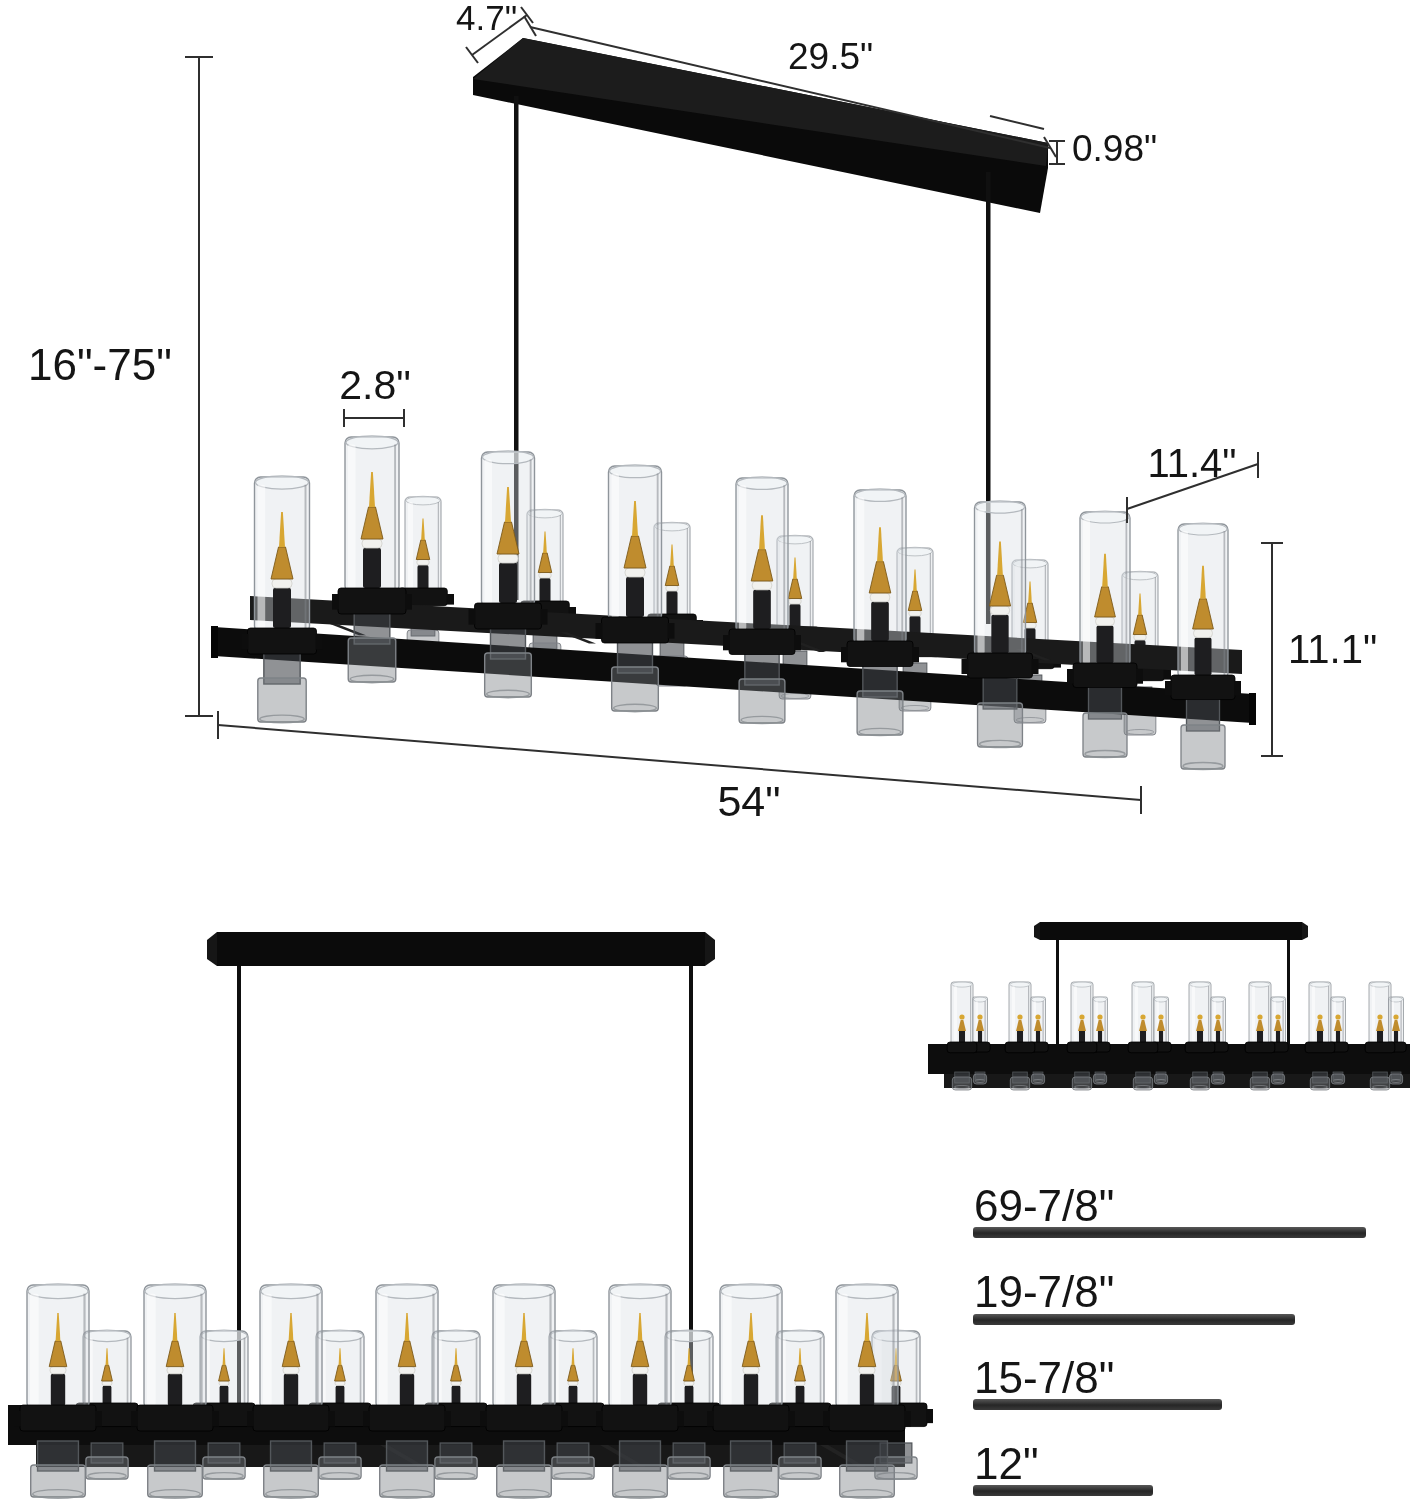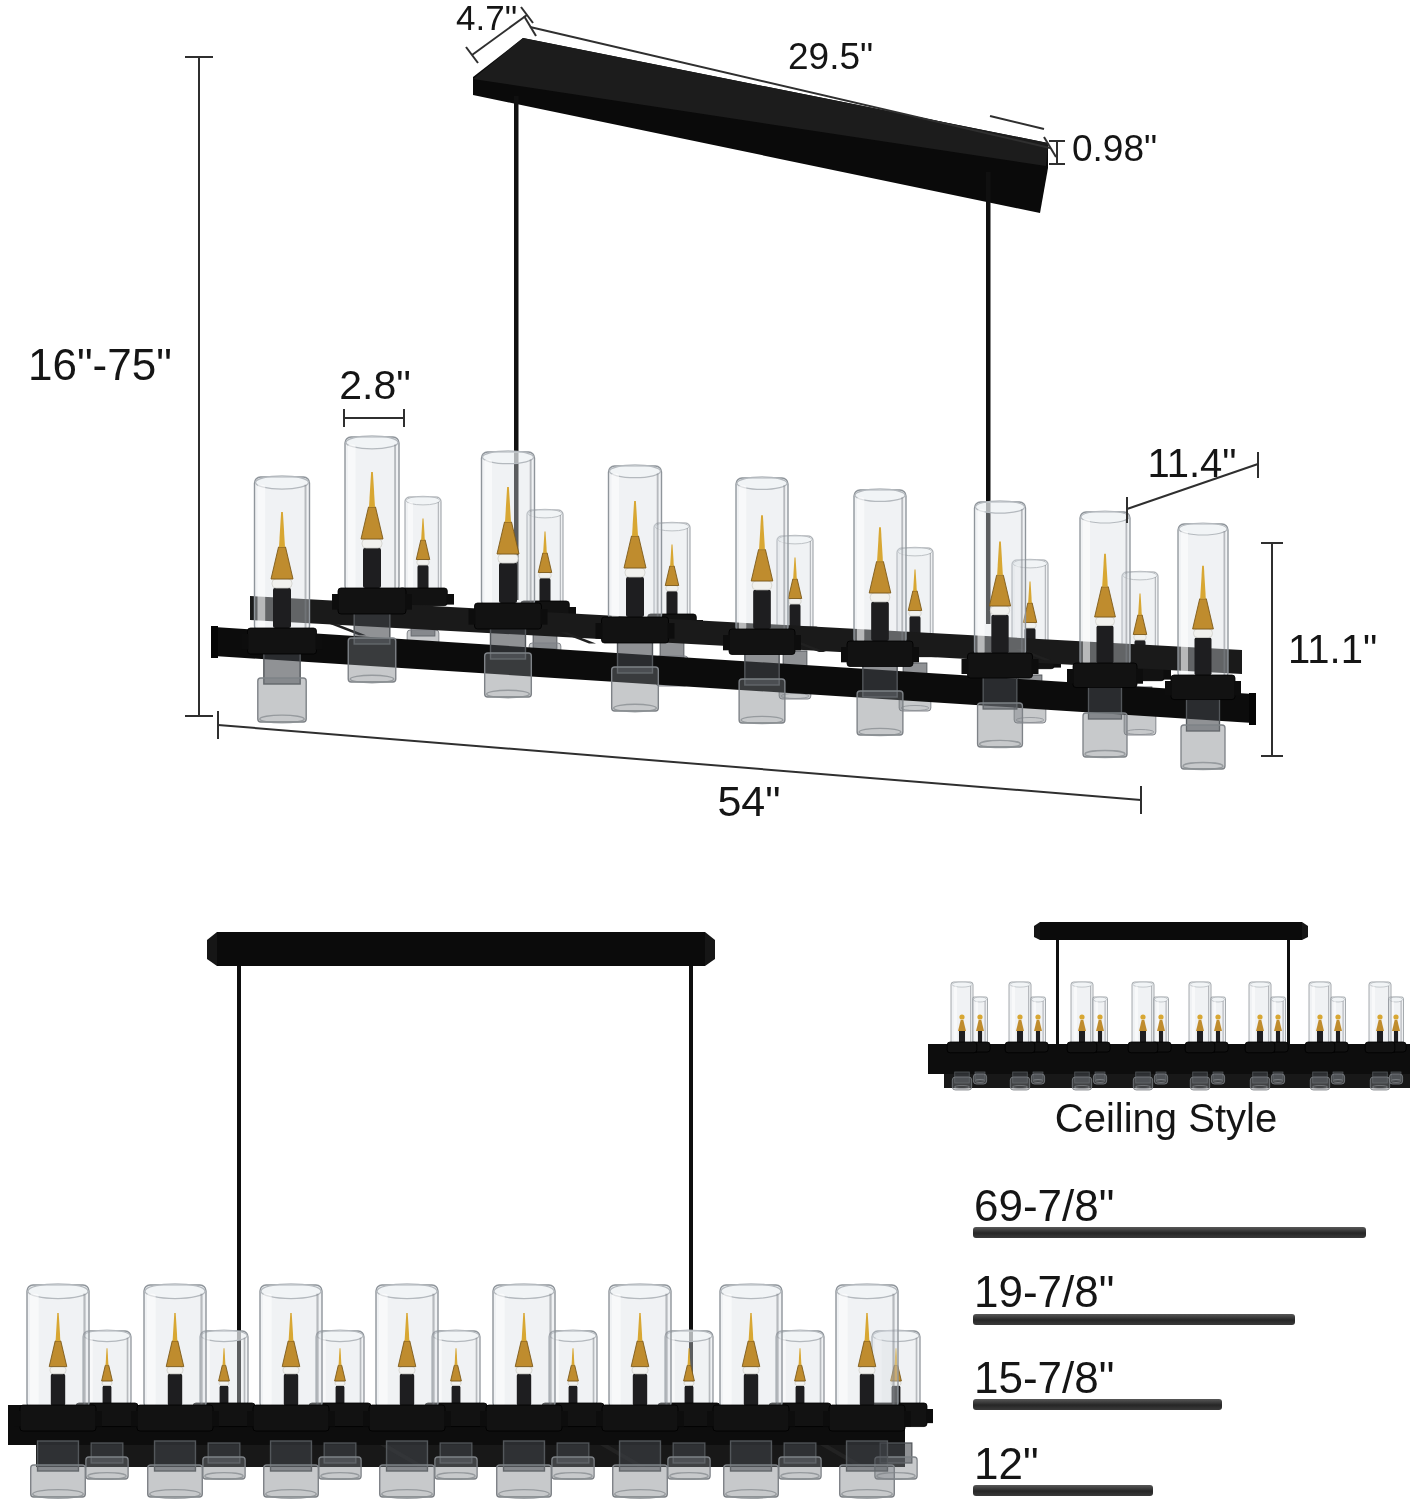--- a/index.html
+++ b/index.html
@@ -803,21 +803,20 @@
 
   <div class="lbl" style="left:456px;top:0px;font-size:35px;">4.7"</div>
   <div class="lbl" style="left:788px;top:38px;font-size:37px;">29.5"</div>
   <div class="lbl" style="left:1072px;top:130px;font-size:37px;">0.98"</div>
   <div class="lbl ctr" style="left:28px;top:342px;width:140px;font-size:44px;">16"-75"</div>
   <div class="lbl ctr" style="left:334px;top:364px;width:82px;font-size:41px;">2.8"</div>
   <div class="lbl ctr" style="left:1142px;top:442px;width:100px;font-size:40px;">11.4"</div>
   <div class="lbl" style="left:1288px;top:628px;font-size:40px;">11.1"</div>
   <div class="lbl ctr" style="left:704px;top:779px;width:90px;font-size:43px;">54"</div>
 
-  <div class="lbl ctr" style="left:1000px;top:1097px;width:332px;font-size:40px;">Ceiling Style</div>
 
   <div class="lbl" style="left:974px;top:1183px;font-size:44px;">69-7/8"</div>
   <div class="lbl" style="left:974px;top:1269px;font-size:44px;">19-7/8"</div>
   <div class="lbl" style="left:974px;top:1355px;font-size:44px;">15-7/8"</div>
   <div class="lbl" style="left:974px;top:1441px;font-size:44px;">12"</div>
 
   <div class="rod-bar" style="left: 973px; top: 1227px; width: 393px;"></div>
   <div class="rod-bar" style="left: 973px; top: 1314px; width: 322px;"></div>
   <div class="rod-bar" style="left: 973px; top: 1399px; width: 249px;"></div>
   <div class="rod-bar" style="left: 973px; top: 1485px; width: 180px;"></div>

